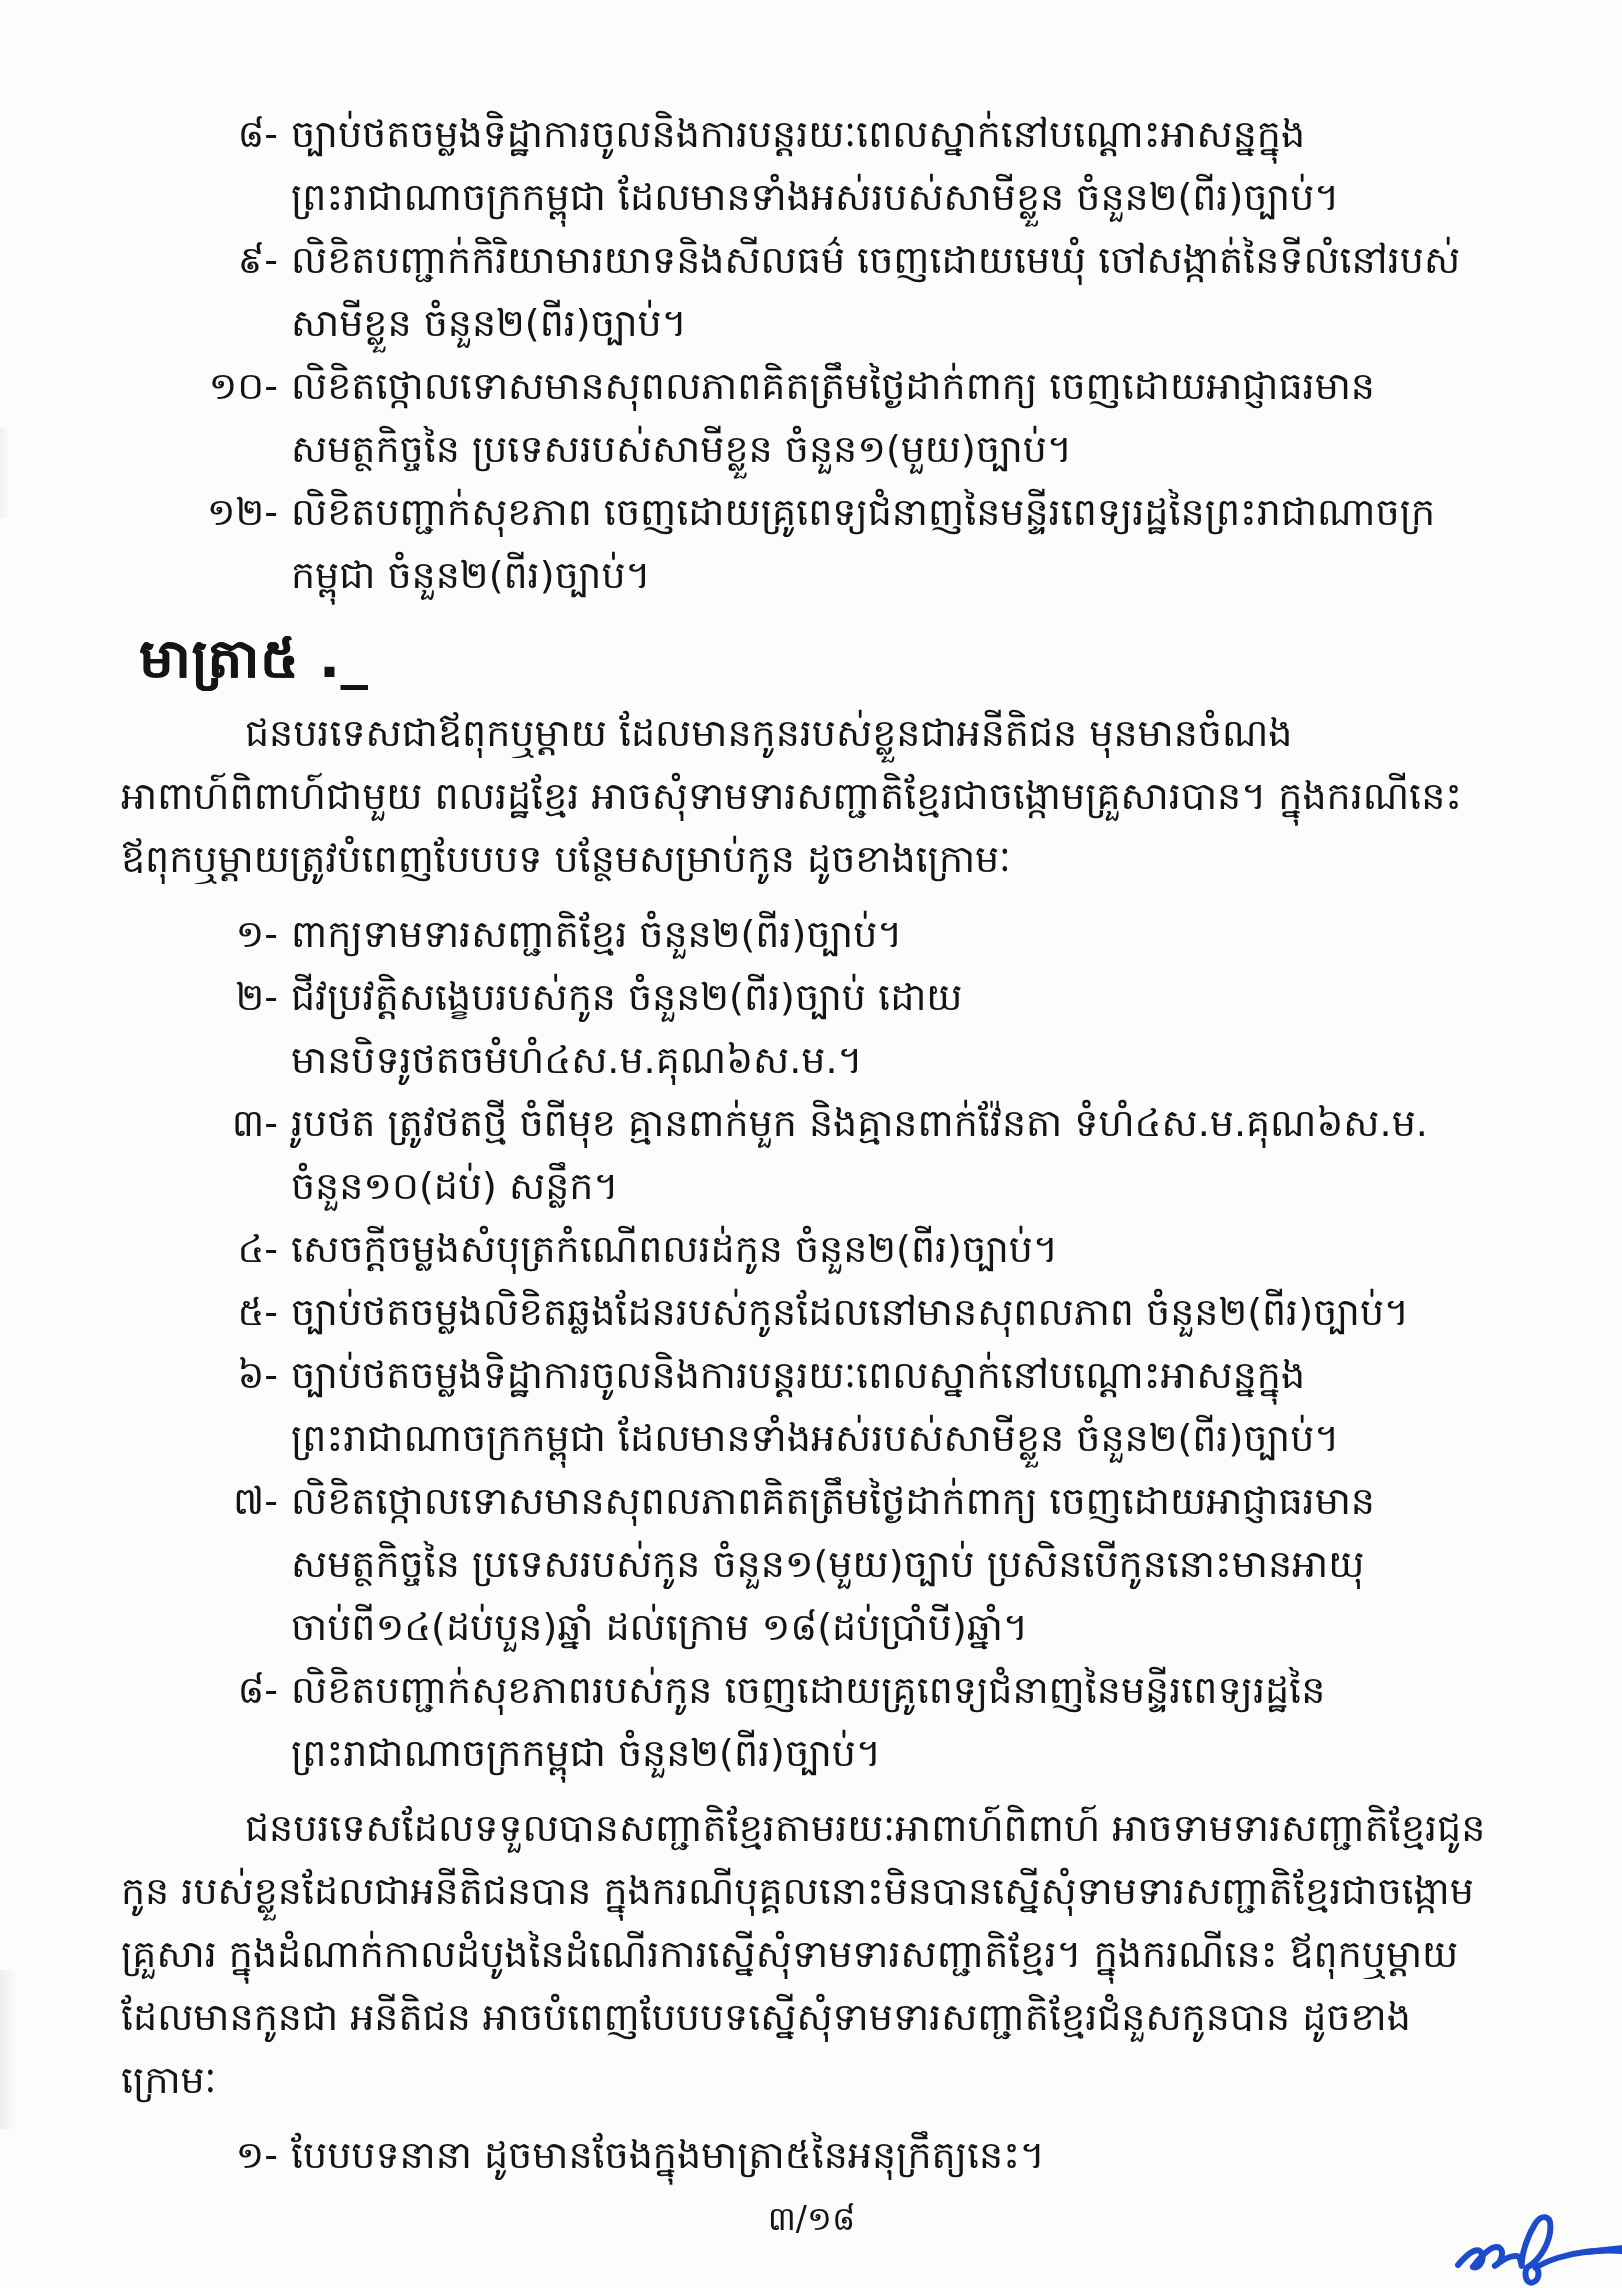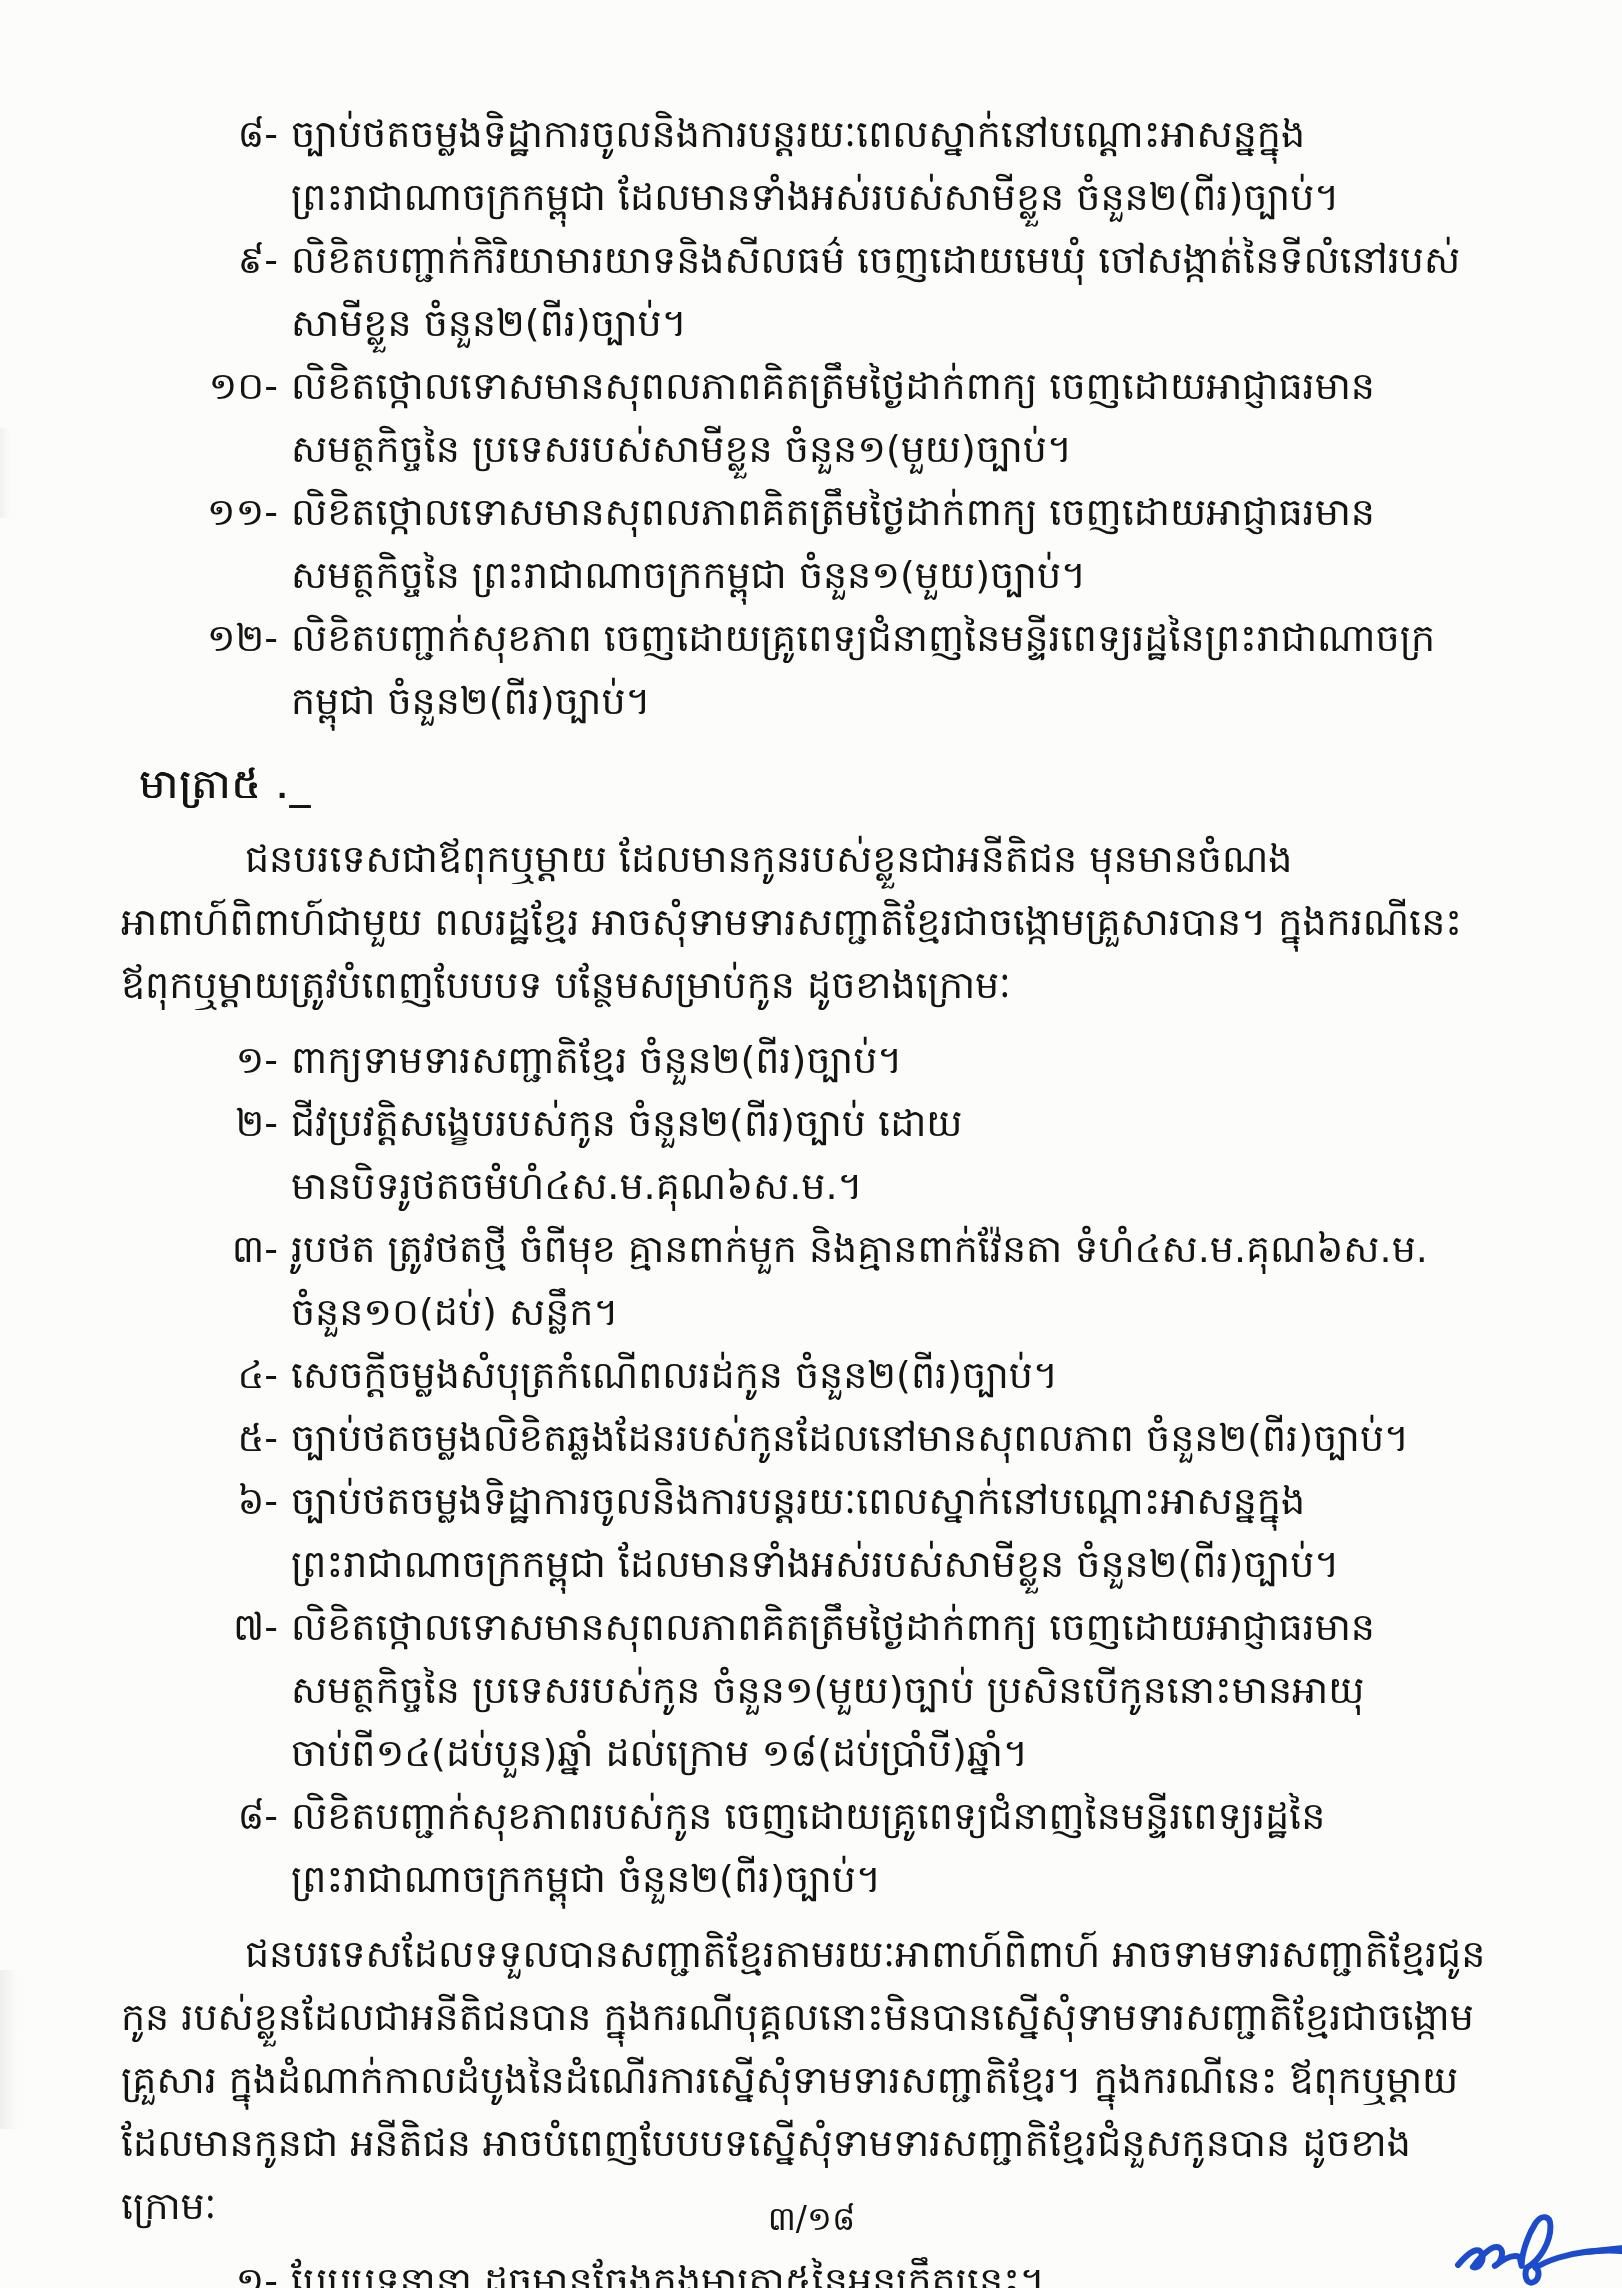--- a/index.html
+++ b/index.html
@@ -31,21 +31,21 @@
     pointer-events:none;
   }
   .content{position:absolute;left:109px;top:103px;width:1393px;}
   .list{margin:0;padding:0;list-style:none;}
   .item{position:relative;padding-left:182px;margin:0;}
   .num{
     position:absolute;left:28px;top:0;width:141px;
     text-align:right;white-space:nowrap;
   }
   h2.article{
-    font-size:41px;line-height:63px;font-weight:normal;
+    font-size:54px;line-height:63px;font-weight:bold;
     margin:20px 0 0 30px;letter-spacing:1px;
     text-shadow:0.6px 0 0 var(--ink);
   }
   p.body{margin:12px;text-indent:124px;}
   .footer{
     position:absolute;left:0;top:2199px;width:100%;
     text-align:center;font-size:33px;line-height:40px;
   }
   .signature{
     position:absolute;right:-8px;bottom:-10px;
@@ -67,24 +67,20 @@
         <span class="num">៨-</span>
         <span class="txt">ច្បាប់ថតចម្លងទិដ្ឋាការចូលនិងការបន្តរយៈពេលស្នាក់នៅបណ្តោះអាសន្នក្នុងព្រះរាជាណាចក្រកម្ពុជា ដែលមានទាំងអស់របស់សាមីខ្លួន ចំនួន២(ពីរ)ច្បាប់។</span>
       </div>
       <div class="item">
         <span class="num">៩-</span>
         <span class="txt">លិខិតបញ្ជាក់កិរិយាមារយាទនិងសីលធម៌ ចេញដោយមេឃុំ ចៅសង្កាត់នៃទីលំនៅរបស់សាមីខ្លួន ចំនួន២(ពីរ)ច្បាប់។</span>
       </div>
       <div class="item">
         <span class="num">១០-</span>
         <span class="txt">លិខិតថ្កោលទោសមានសុពលភាពគិតត្រឹមថ្ងៃដាក់ពាក្យ ចេញដោយអាជ្ញាធរមានសមត្ថកិច្ចនៃ ប្រទេសរបស់សាមីខ្លួន ចំនួន១(មួយ)ច្បាប់។</span>
-      </div>
-      <div class="item">
-        <span class="num">១១-</span>
-        <span class="txt">លិខិតថ្កោលទោសមានសុពលភាពគិតត្រឹមថ្ងៃដាក់ពាក្យ ចេញដោយអាជ្ញាធរមានសមត្ថកិច្ចនៃ ព្រះរាជាណាចក្រកម្ពុជា ចំនួន១(មួយ)ច្បាប់។</span>
       </div>
       <div class="item">
         <span class="num">១២-</span>
         <span class="txt">លិខិតបញ្ជាក់សុខភាព ចេញដោយគ្រូពេទ្យជំនាញនៃមន្ទីរពេទ្យរដ្ឋនៃព្រះរាជាណាចក្រកម្ពុជា ចំនួន២(ពីរ)ច្បាប់។</span>
       </div>
     </div>
 
     <h2 class="article">មាត្រា៥ ._</h2>
     <p class="body">ជនបរទេសជាឪពុកឬម្តាយ ដែលមានកូនរបស់ខ្លួនជាអនីតិជន មុនមានចំណងអាពាហ៍ពិពាហ៍ជាមួយ ពលរដ្ឋខ្មែរ អាចសុំទាមទារសញ្ជាតិខ្មែរជាចង្កោមគ្រួសារបាន។ ក្នុងករណីនេះ ឪពុកឬម្តាយត្រូវបំពេញបែបបទ បន្ថែមសម្រាប់កូន ដូចខាងក្រោមៈ</p>
 

